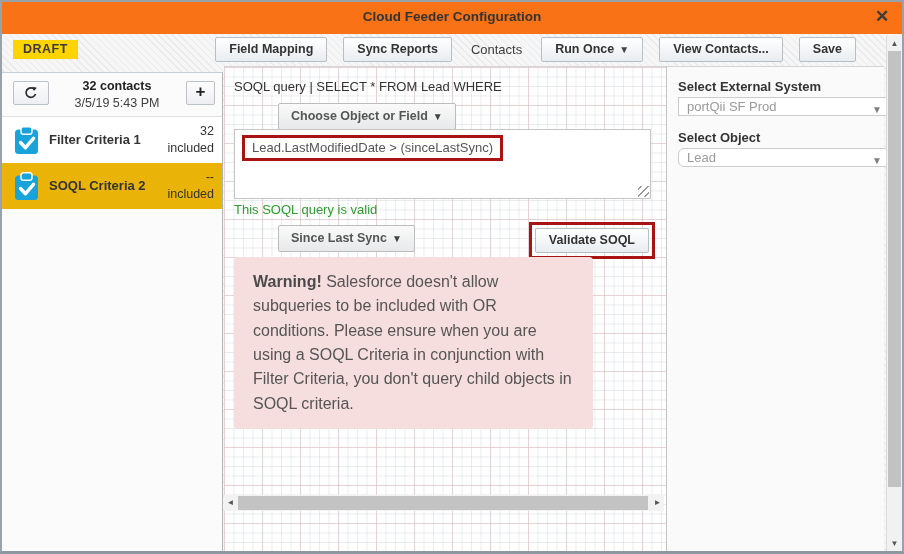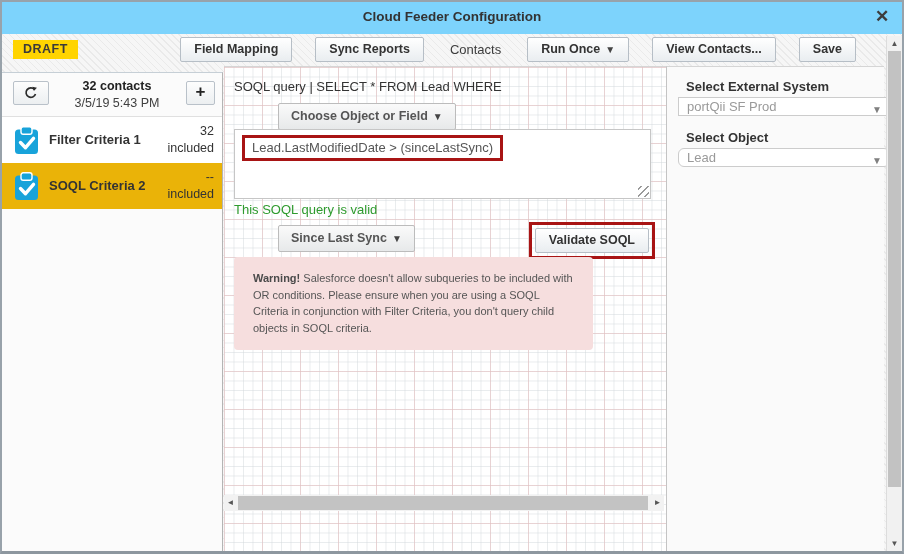--- a/index.html
+++ b/index.html
@@ -3,36 +3,36 @@
 <meta charset="utf-8">
 <style>
   * { margin:0; padding:0; box-sizing:border-box; }
   html,body { width:904px; height:554px; overflow:hidden; }
   body { font-family:"Liberation Sans", sans-serif; font-size:13px; color:#333; background:#aab2b8; }
 
   .dialog { position:fixed; inset:0; width:904px; height:554px;
     border:2px solid #98a2aa; border-bottom:3px solid #8d979f; background:#f7f7f7; }
 
   
-  .titlebar { position:absolute; left:0; right:0; top:0; height:44px; background:#7dd3fc;
+  .titlebar { position:absolute; left:0; right:0; top:0; height:44px; background:#f97316;
     border-bottom:2px solid #b9c5cd; }
   .title { text-align:center; line-height:30px; font-weight:bold; font-size:13.5px; color:#333; }
   .close { position:absolute; right:9px; top:4px; width:22px; height:22px; font-size:17px;
     font-weight:bold; color:#3c3c3c; text-align:center; line-height:22px; cursor:pointer; }
 
   
   .bodyarea { position:absolute; left:0; right:0; top:32px; bottom:0;
     background-color:#f6f6f6;
     background-image:repeating-linear-gradient(45deg, rgba(160,160,160,.14) 0 1px, transparent 1px 5px); }
 
   
   .toolbar { position:absolute; left:0; right:18px; top:0; height:30px; }
   .badge { position:absolute; left:11px; top:6px; background:var(--draft-yellow); color:#3a3a3a;
     font-weight:bold; font-size:12.5px; padding:2px 10px 3px; letter-spacing:.5px; }
-  .tb-group { position:absolute; right:28px; top:3px; display:flex; gap:23px; align-items:center; height:24px; }
+  .tb-group { position:absolute; right:28px; top:3px; display:flex; gap:16px; align-items:center; height:24px; }
   .btn { background:linear-gradient(#ffffff,#e9edf0); border:1px solid #b6bec6; border-radius:2px;
     font-weight:bold; font-size:12.5px; color:#333; padding:4px 13px 5px; cursor:pointer; white-space:nowrap; }
   .freq { font-size:13px; color:#3c3c3c; padding:0 3px; }
   .caret { font-size:10px; color:#444; margin-left:5px; }
 
   
   .sidebar { position:absolute; left:0; top:38px; width:221px; bottom:0; background:#fbfbfb;
     border-top:1px solid #c6cfd6; border-right:1px solid #b4b4b4; }
   .sb-header { position:relative; height:44px; border-bottom:1px solid #e0e0e0; }
   .icon-btn { position:absolute; top:8px; height:24px; background:linear-gradient(#fdfdfd,#eceff1);
@@ -67,33 +67,33 @@
   .red-outline { border:3px solid var(--annot-red); }
   .query-text { display:inline-block; margin:5px 0 0 7px; padding:2px 7px 3px; font-size:13px; color:#555; }
   .resize-handle { position:absolute; right:1px; bottom:1px; width:11px; height:11px; cursor:nwse-resize;
     background:repeating-linear-gradient(135deg, transparent 0 2px, #9a9a9a 2px 3px, transparent 3px 5px); }
   .valid-msg { position:absolute; left:10px; top:135px; font-size:13px; color:var(--valid-green); }
   .action-row { position:absolute; left:10px; right:11px; top:155px; height:31px; }
   .since-btn { position:absolute; left:0; top:3px; }
   .validate-wrap { position:absolute; right:0; top:0; padding:3px; border:3px solid var(--annot-red); }
   .validate-btn { display:block; }
   .warning { position:absolute; left:10px; top:190px; width:359px; background:var(--warn-bg);
-    border-radius:4px; padding:13px 19px; font-size:11px; color:#555; line-height:1.52; }
+    border-radius:4px; padding:13px 19px; font-size:16px; color:#555; line-height:1.52; }
   .warning b { color:#4a4a4a; }
 
   
   .hscroll { position:absolute; left:0; right:2px; top:428px; height:16px; background:#f2f2f2; }
   .hs-arrow { position:absolute; top:0; width:13px; height:16px; color:#555; font-size:8px;
     line-height:16px; text-align:center; cursor:pointer; }
   .hs-left { left:0; } .hs-right { right:0; }
   .hs-thumb { position:absolute; left:14px; right:16px; top:1px; height:14px; background:#c3c3c3; cursor:grab; }
 
   .rightpanel { position:absolute; left:665px; top:32px; width:217px; bottom:0;
     background:#fafafa; border-top:1px solid #d5d5d5; }
-  .rp-label { position:absolute; left:11px; font-weight:bold; font-size:13px; color:#333;margin-left:8px; }
+  .rp-label { position:absolute; left:11px; font-weight:bold; font-size:13px; color:#333; }
   .rp-select { position:absolute; left:11px; width:212px; height:19px; background:#fff;
     border:1px solid #ccc; font-size:13px; color:#9a9a9a; line-height:17px; padding-left:8px; cursor:pointer; }
   .rp-select .caret { position:absolute; right:7px; top:3px; color:#808080; font-size:10px; }
   .lbl1 { top:12px; } .sel1 { top:30px; } .lbl2 { top:63px; } .sel2 { top:81px;border-radius:6px; }
 
   .vscroll { position:absolute; right:0; top:2px; bottom:0; width:16px; background:#f1f1f1;
     border-left:1px solid #dcdcdc; }
   .vs-arrow { position:absolute; left:0; width:15px; height:13px; color:#555; font-size:8px;
     line-height:13px; text-align:center; cursor:pointer; }
   .vs-up { top:1px; } .vs-down { bottom:1px; }

